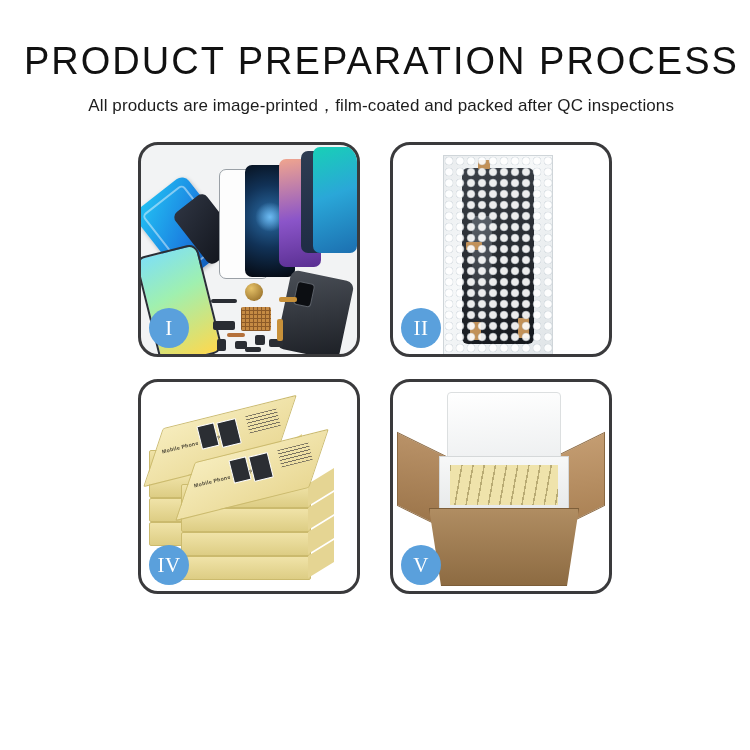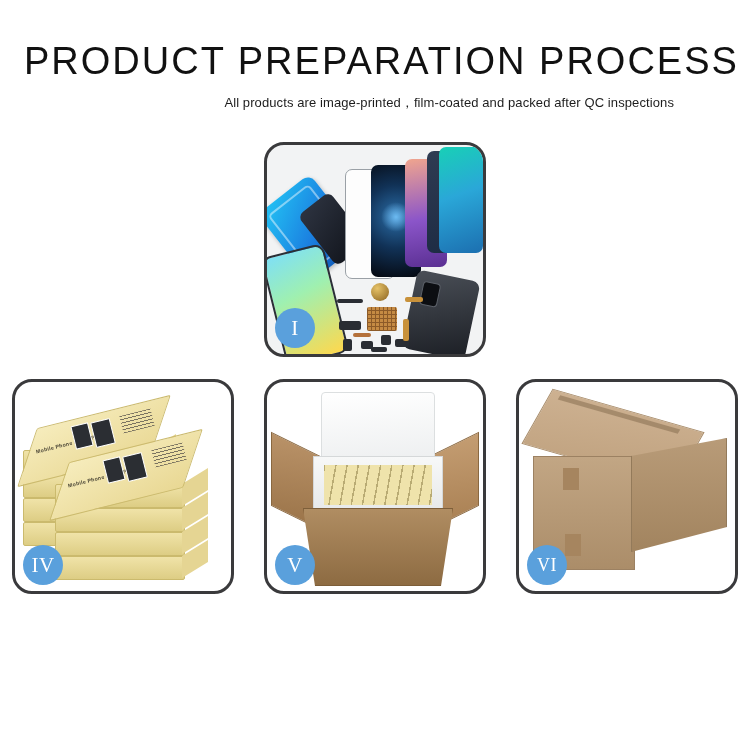--- a/index.html
+++ b/index.html
@@ -10,21 +10,21 @@
     color:#1a1a1a;
     overflow:hidden;
     position:relative;
   }
   .header{position:absolute;left:0;top:0;width:650px;text-align:right;margin-left:24px;}
   .title{
     font-size:38px;letter-spacing:2.0px;font-weight:400;
     color:#111;margin-top:42px;line-height:1.0;white-space:nowrap;
   }
   .subtitle{
-    font-size:13px;color:#1d1d1d;margin-top:14px;letter-spacing:.1px;
+    font-size:17px;color:#1d1d1d;margin-top:14px;letter-spacing:.1px;
     white-space:nowrap;font-weight:400;
   }
   .grid{position:absolute;left:0;top:142px;width:750px;}
   .row{display:flex;justify-content:center;gap:30px;margin-bottom:22px;}
   .panel{
     position:relative;width:222px;height:215px;
     border:3px solid #3a3a3c;border-radius:20px;
     background:#ffffff;overflow:hidden;box-sizing:border-box;
   }
   .panel.tinted{background:#f2f3f4;}
@@ -188,20 +188,33 @@
           <div class="chip" style="left:24px;top:56px;width:12px;height:8px;"></div>
           <div class="chip" style="left:44px;top:50px;width:10px;height:10px;"></div>
           <div class="chip" style="left:58px;top:54px;width:14px;height:8px;"></div>
           <div class="chip gold" style="left:66px;top:34px;width:6px;height:22px;"></div>
           <div class="chip" style="left:34px;top:62px;width:16px;height:5px;"></div>
         </div>
       </div>
       <div class="badge">I</div>
     </div>
 
+    <div class="panel">
+      <div class="scene">
+        <div class="bw-bag">
+          <div class="bw-part"></div>
+          <div class="bw-tape" style="left:34px;top:4px;width:12px;height:9px;"></div>
+          <div class="bw-tape" style="left:22px;top:86px;width:16px;height:8px;"></div>
+          <div class="bw-tape" style="left:26px;top:166px;width:11px;height:18px;"></div>
+          <div class="bw-tape" style="left:74px;top:162px;width:11px;height:20px;"></div>
+          <div class="bubbles"></div>
+        </div>
+      </div>
+      <div class="badge">II</div>
+    </div>
 
   </div>
 
   <div class="row">
 
     <div class="panel">
       <div class="scene">
         <div class="stack">
           <div class="sbox" style="left:2px;top:52px;">
               <span class="edge"></span>
@@ -250,25 +263,14 @@
         <div class="v-flapR"></div>
         <div class="v-foamlid"></div>
         <div class="v-foambox">
           <div class="v-inner"></div>
         </div>
         <div class="v-body"></div>
       </div>
       <div class="badge">V</div>
     </div>
 
-    <div class="panel">
-      <div class="scene">
-        <div class="c-top"></div>
-        <div class="c-seam"></div>
-        <div class="c-left"></div>
-        <div class="c-right"></div>
-        <div class="c-tab" style="left:44px;top:86px;"></div>
-        <div class="c-tab" style="left:46px;top:152px;"></div>
-      </div>
-      <div class="badge small">VI</div>
-    </div>
   </div>
 </div>
 
 </body></html>

